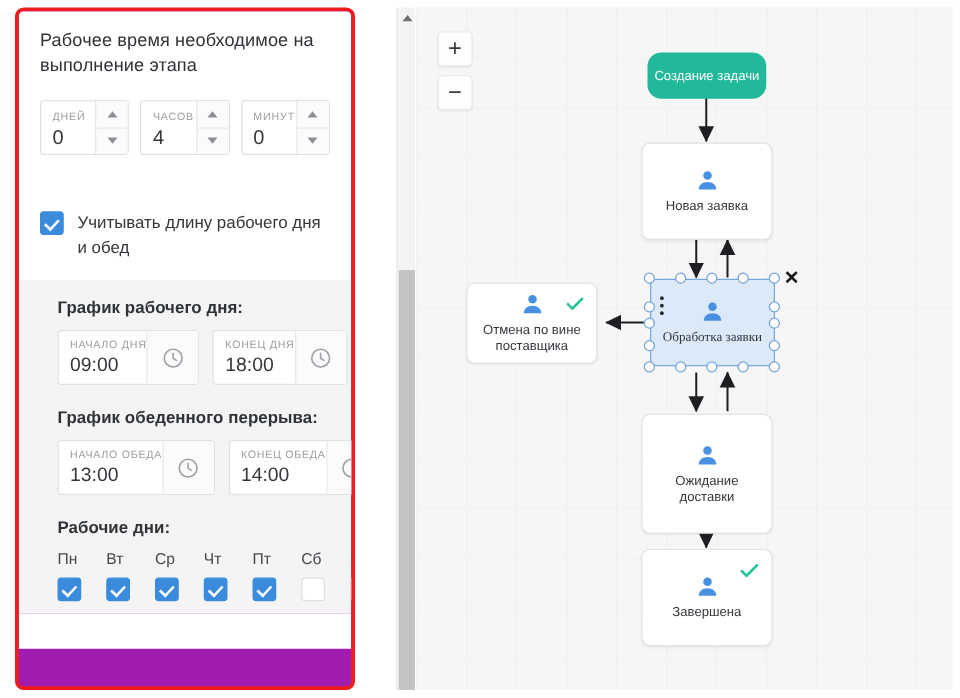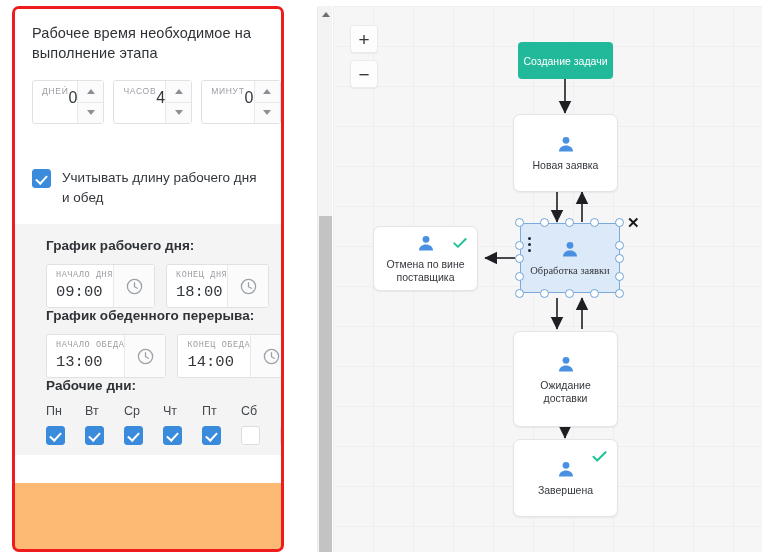--- a/index.html
+++ b/index.html
@@ -24,21 +24,21 @@
 
   
   #settings-panel {
     position: absolute;
     left: 12px;
     top: 6px;
     width: 272px;
     height: 546px;
     border: 3px solid #ee1c1c;
     border-radius: 7px;
-    background: #fdba74;
+    background: #a21caf;
     box-sizing: border-box;
     overflow: hidden;
   }
 
   .panel-block-white {
     background: #ffffff;
     padding: 14px 17px 16px 17px;
   }
   .panel-block-grey {
     background: #f4f4f5;
@@ -76,22 +76,22 @@
     height: 44px;
     border: 1px solid #e0e1e3;
     border-radius: 3px;
     background: #ffffff;
     box-sizing: border-box;
   }
   .spinner-main {
     flex: 1;
     padding: 5px 0 0 9px;
     display: flex;
-    flex-direction: row;
-    justify-content: space-between;
+    flex-direction: column;
+    justify-content: center;
     min-width: 0;
   }
   .spinner-label {
     font-size: 8.5px;
     color: #9a9da2;
     letter-spacing: 0.7px;
     text-transform: uppercase;
     line-height: 11px;
     white-space: nowrap;
     overflow: hidden;
@@ -165,21 +165,21 @@
     color: #33373b;
     line-height: 20px;
     margin-left: 11px;
     max-width: 212px;
   }
 
   
   .time-row {
     display: flex;
     gap: 11px;
-    font-family: Liberation Mono, monospace;
+    margin-bottom: 18px;
   }
   .time-field {
     display: flex;
     width: 127px;
     height: 44px;
     border: 1px solid #e0e1e3;
     border-radius: 3px;
     background: #ffffff;
     box-sizing: border-box;
   }
@@ -572,21 +572,21 @@
       <line x1="249" y1="323" x2="249" y2="292" stroke="#1d1f23" stroke-width="1.6" marker-end="url(#ah)"></line>
 
       <line x1="232" y1="402" x2="232" y2="432" stroke="#1d1f23" stroke-width="1.6" marker-end="url(#ah)"></line>
     </svg>
 
     <div id="zoom-controls">
       <div class="zoom-btn">+</div>
       <div class="zoom-btn">−</div>
     </div>
 
-    <div class="node node-start" style="left:185px; top:36px; width:95px; height:37px;">
+    <div class="node node-start" style="left:185px; top:36px; width:95px; height:37px;border-radius:11px;">
       <span>Создание задачи</span>
     </div>
 
     <div class="node node-card" style="left:180px; top:108px; width:105px; height:78px;">
       <svg width="20" height="20" viewBox="0 0 24 24" class="person-icon">
         <circle cx="12" cy="7.6" r="4.1" fill="#4a90e2"></circle>
         <path d="M3.6 21c0-4.6 3.8-7.2 8.4-7.2s8.4 2.6 8.4 7.2z" fill="#4a90e2"></path>
       </svg>
       <div class="node-label">Новая заявка</div>
     </div>

